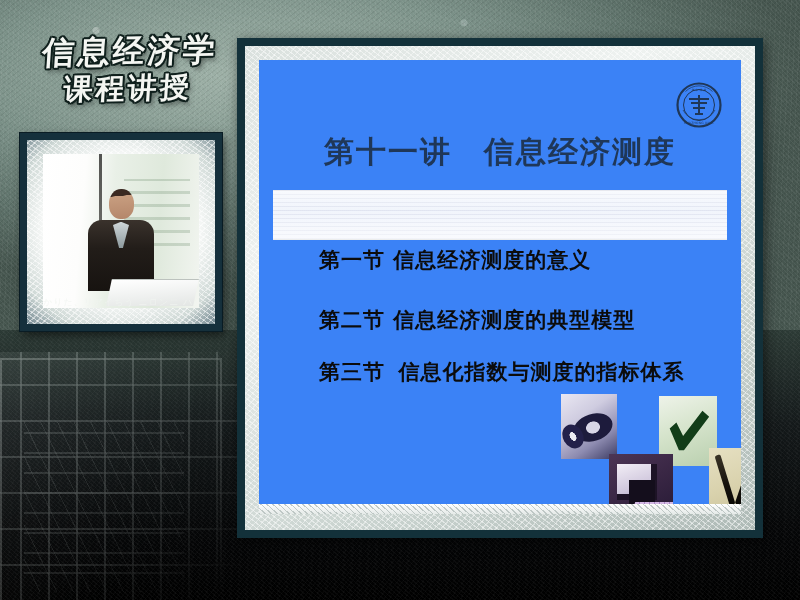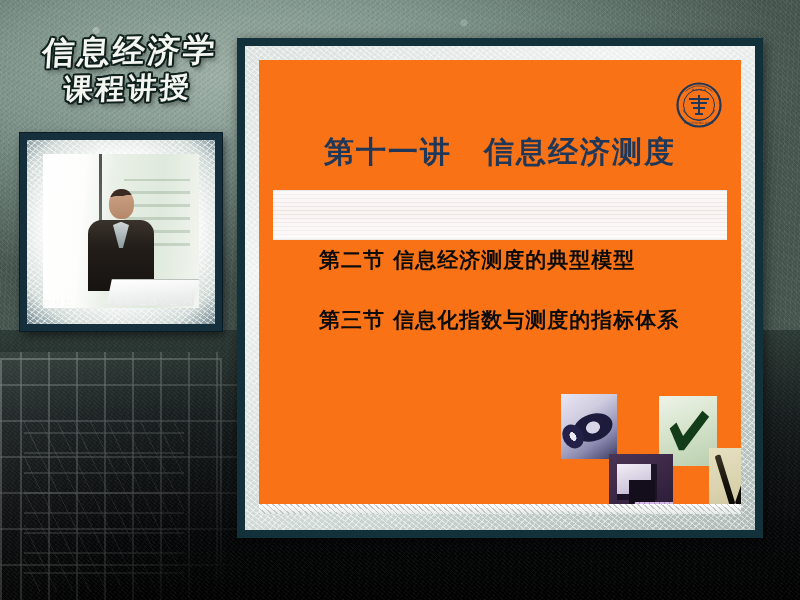--- a/index.html
+++ b/index.html
@@ -205,21 +205,21 @@
     position: absolute; inset: 0;
     background:
       repeating-linear-gradient(38deg, rgba(255,255,255,0.5) 0 1px, transparent 1px 4px),
       repeating-linear-gradient(-47deg, rgba(255,255,255,0.4) 0 1px, transparent 1px 5px),
       linear-gradient(150deg, #d9e0dd 0%, #eef2f0 30%, #c9d3cf 70%, #aebab6 100%);
     background-blend-mode: screen, screen, normal;
   }
   .slide-page {
     position: absolute;
     left: 14px; top: 14px; right: 14px; bottom: 16px;
-    background: #f97316;
+    background: #3b82f6;
     overflow: hidden;
   }
 
   
   .logo {
     position: absolute;
     right: 19px; top: 22px;
     width: 46px; height: 46px;
   }
   .logo svg { display: block; }
@@ -263,21 +263,21 @@
   .section-line {
     font-family: "DejaVu Serif", "Liberation Serif", serif;
     font-weight: bold;
     font-size: 21px;
     color: #0c0c0c;
     letter-spacing: 1px;
     margin-bottom: 32px;
     white-space: pre;
   }
   .section-line:nth-child(2) { margin-bottom: 24px; }
-  .section-line:nth-child(3) { margin-bottom: 0; }
+  .section-line:nth-child(3) { margin-bottom: 0; font-family: Liberation Mono, monospace; }
 
   
   .tiles {
     position: absolute;
     left: 302px; top: 334px;
     width: 190px; height: 132px;
   }
   .tile { position: absolute; overflow: hidden; }
 
   .tile-ring  { left: 0;    top: 0;   width: 56px; height: 65px;
@@ -387,20 +387,21 @@
           <text x="23" y="9.2" font-size="3" fill="#1f3758" text-anchor="middle" font-family="&quot;DejaVu Sans&quot;, sans-serif">华 中 科 技</text>
           <text x="23" y="41.5" font-size="3.1" fill="#1f3758" text-anchor="middle" letter-spacing="0.2" font-family="&quot;DejaVu Sans&quot;, sans-serif">HUAZHONG UNIV.</text>
         </svg>
       </div>
 
       <div class="slide-title">第十一讲　信息经济测度</div>
 
       <div class="title-band"></div>
 
       <div class="sections">
+        <div class="section-line">第一节 信息经济测度的意义</div>
         <div class="section-line">第二节 信息经济测度的典型模型</div>
         <div class="section-line">第三节 信息化指数与测度的指标体系</div>
       </div>
 
       <div class="tiles">
         <div class="tile tile-ring">
           <div class="ring-shape"></div>
           <div class="ring-shape2"></div>
         </div>
         <div class="tile tile-check">

